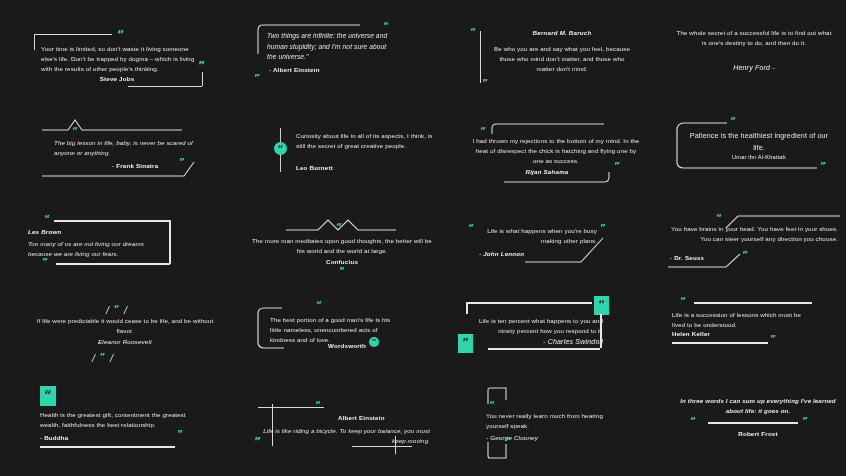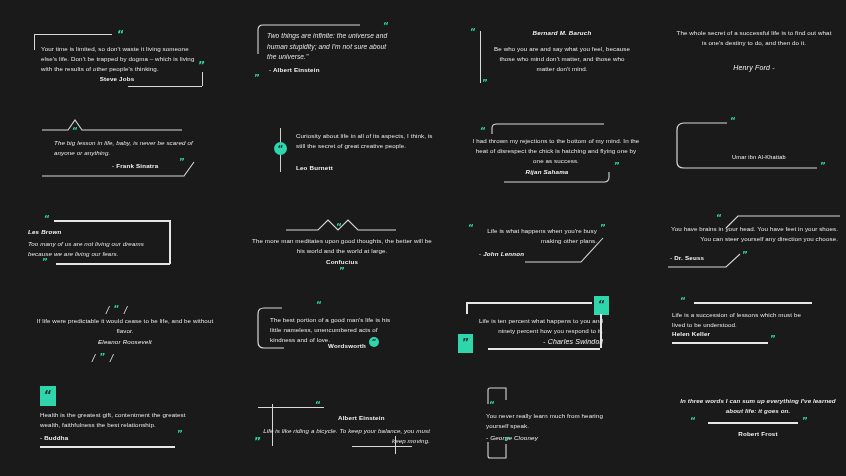--- a/index.html
+++ b/index.html
@@ -108,20 +108,21 @@
       <path d="M0 10 L100 10 Q105 10 105 5 L105 0" fill="none" stroke="#d8d8d8" stroke-width="1.1"></path>
     </svg>
     <div class="mk m9" style="position:absolute;left:152px;top:43px">”</div>
   </div>
 
   <div class="card" style="left:672px;top:120px;width:170px;height:56px">
     <svg style="position:absolute;left:0;top:0" width="168" height="54">
       <path d="M55 3 L12 3 Q5 3 5 10 L5 42 Q5 48 12 48 L145 48" fill="none" stroke="#d8d8d8" stroke-width="1.2"></path>
     </svg>
     <div class="mk m9" style="position:absolute;left:58px;top:-2px">“</div>
+    <div class="qt ctr" style="position:absolute;left:14px;top:10px;width:146px;font-size:7.2px">Patience is the healthiest ingredient of our life.</div>
     <div class="au" style="position:absolute;left:14px;top:34px;width:146px;text-align:center;font-size:5.6px">Umar ibn Al-Khattab</div>
     <div class="mk m9" style="position:absolute;left:148px;top:43px">”</div>
   </div>
 
   <div class="card" style="left:28px;top:212px;width:170px;height:56px">
     <div class="ln hl2" style="left:26px;top:8px;width:116px"></div>
     <div class="ln vl2" style="left:141px;top:8px;height:44px"></div>
     <div class="ln hl2" style="left:28px;top:51px;width:114px"></div>
     <div class="mk m9" style="position:absolute;left:16px;top:4px">“</div>
     <div class="au ib" style="position:absolute;left:0;top:16px">Les Brown</div>

